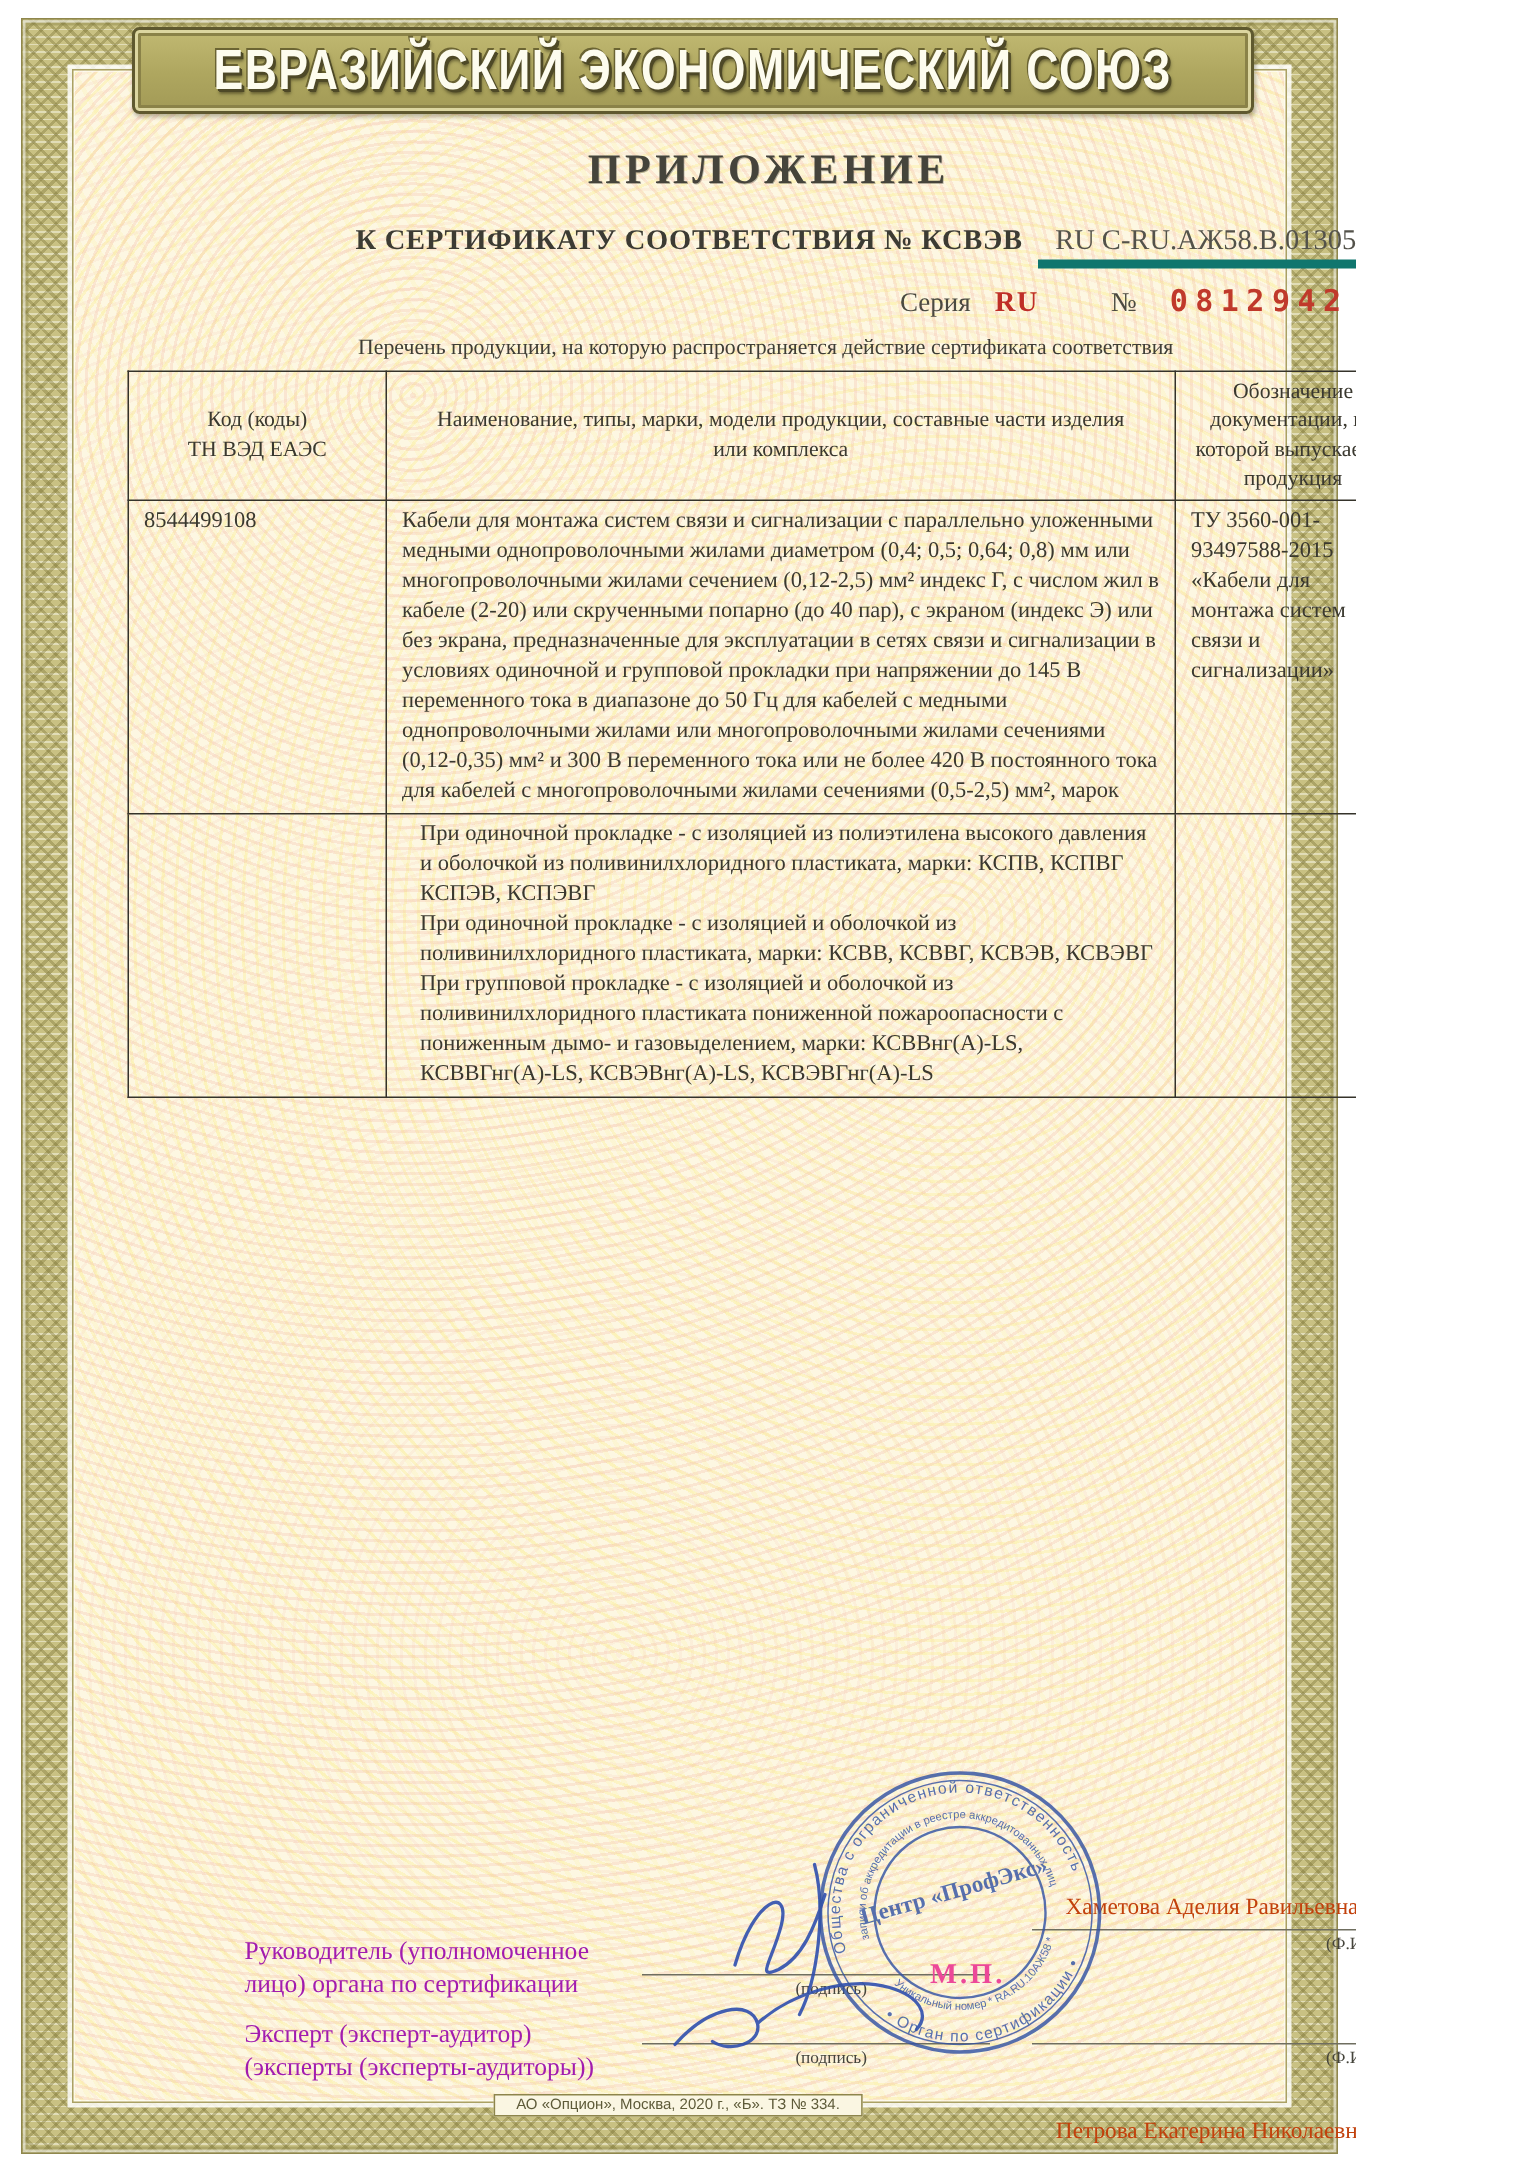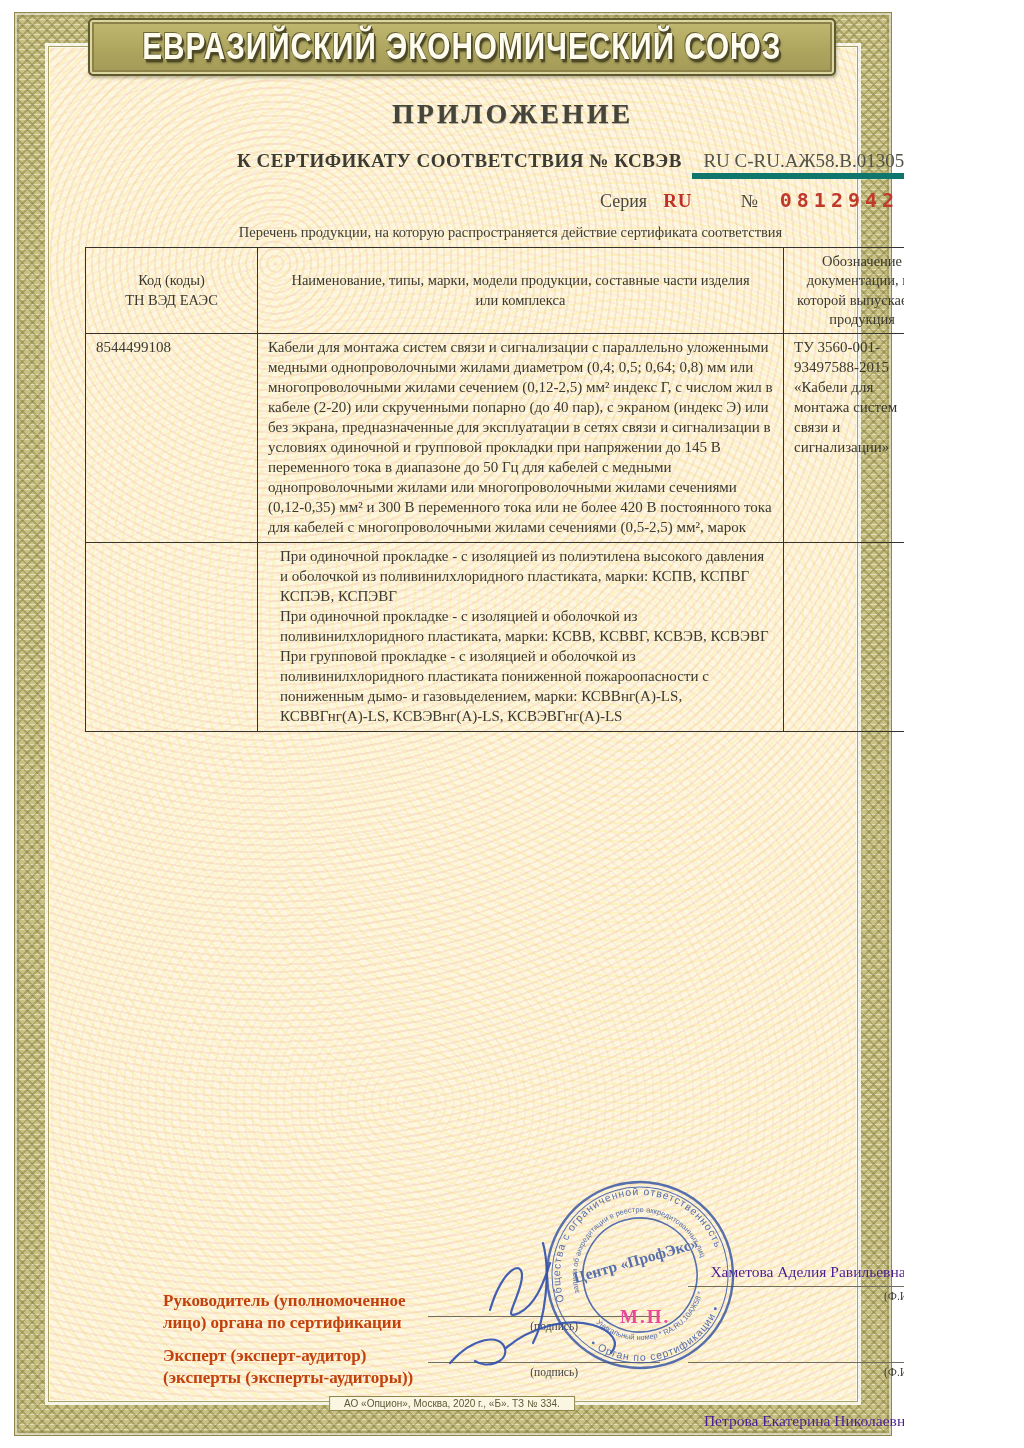--- a/index.html
+++ b/index.html
@@ -83,25 +83,25 @@
   table.products th{
     font-weight:normal;font-size:14.5px;text-align:center;vertical-align:middle;
     height:60px;white-space:pre-line;padding:4px 6px;
   }
   td.cell-code{padding:4px 6px 4px 8px;}
   td.cell-docs{white-space:pre-line;padding:4px 6px 4px 8px;}
   tr.row1 td{height:200px;}
   tr.row2 td{height:174px;}
   .cell-desc p{margin:0;padding-left:12px;}
   
-  .sig-label{position:absolute;z-index:2;font-weight:bold;font-size:17px;line-height:1.32;color:#c2410c;white-space:pre-line;}
+  .sig-label{position:absolute;z-index:2;font-weight:normal;font-size:17px;line-height:1.32;color:#a21caf;white-space:pre-line;}
   .sig-line{position:absolute;z-index:2;border-bottom:1px solid #6f6e60;height:0;}
   .small-caption{position:absolute;z-index:2;font-size:11.5px;color:#45443b;text-align:right;}
   .mp-label{position:absolute;left:620px;top:1306px;z-index:2;font-weight:bold;font-size:19px;letter-spacing:2px;color:#ec4899;}
-  .person-name{position:absolute;z-index:2;font-size:15.5px;color:#4c1d95;width:240px;text-align:center;white-space:nowrap;}
+  .person-name{position:absolute;z-index:2;font-size:15.5px;color:#c2410c;width:240px;text-align:center;white-space:nowrap;}
   .stamp-svg{position:absolute;left:528px;top:1163px;z-index:3;opacity:.82;}
   .sign-svg{position:absolute;left:415px;top:1225px;z-index:3;opacity:.9;}
   .footer-imprint{
     position:absolute;left:50%;transform:translateX(-50%);top:1396px;z-index:4;
     background:#faf6e2;border:1px solid #8d854c;padding:1px 14px;
     font-family:"Liberation Sans", sans-serif;font-size:10px;color:#5d5a38;white-space:nowrap;
   }
 </style>
 </head>
 <body>

